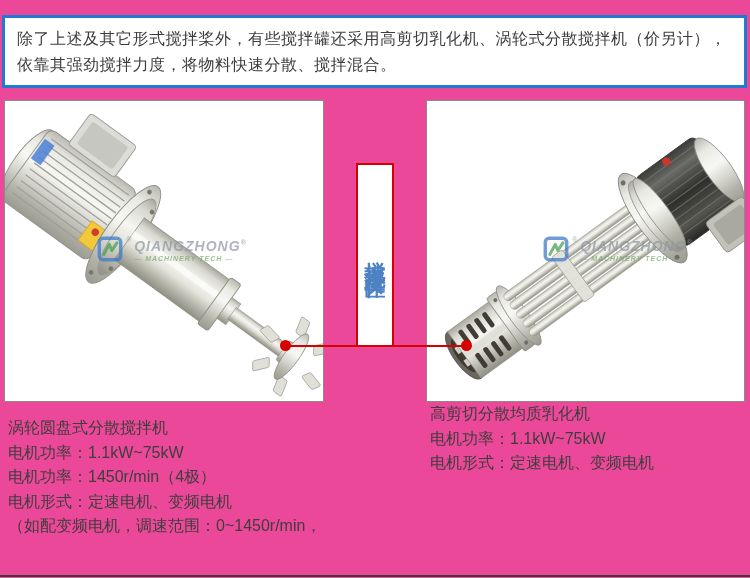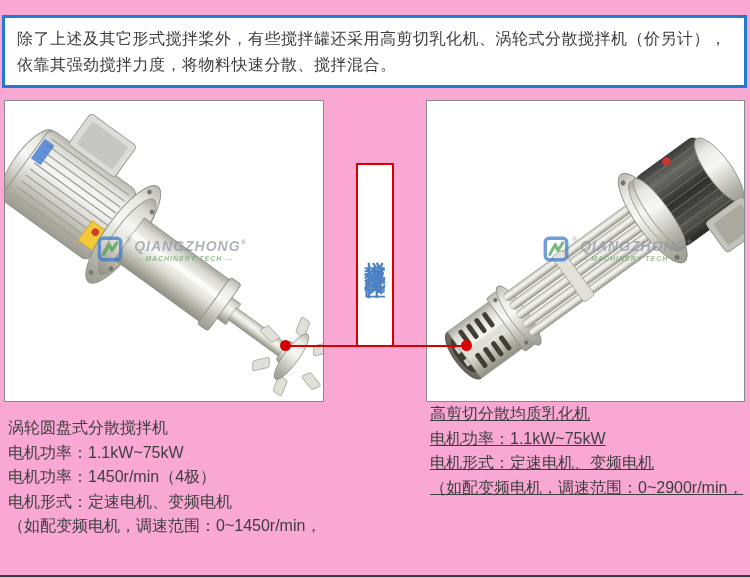--- a/index.html
+++ b/index.html
@@ -1,17 +1,17 @@
 <!DOCTYPE html>
 <html><head>
 <meta charset="utf-8">
 <style>
   * { margin:0; padding:0; box-sizing:border-box; }
   body { font-family:"Liberation Sans", sans-serif; background:#fff; }
-  .page { position:relative; width:750px; height:578px; background:#f9a8d4; overflow:hidden; }
+  .page { position:relative; width:750px; height:578px; background:#ec4899; overflow:hidden; }
 
   .intro-box {
     position:absolute; left:2px; top:15px; width:745px; height:73px;
     border:3px solid #1e7bd2; background:#fff;
     padding:8px 12px 0 12px;
     font-size:16px; line-height:26px; color:#3c3c3c; letter-spacing:0.5px;
   }
 
   .panel {
     position:absolute; top:100px; height:302px; background:#fff;
@@ -39,21 +39,21 @@
     border:2px solid #d60000; background:#fff; z-index:3;
     display:flex; align-items:center; justify-content:center;
   }
   .callout-text {
     writing-mode:vertical-rl; text-orientation:upright;
     font-size:21px; font-weight:bold; color:#4d82c4; letter-spacing:3px;
   }
 
   .specs { position:absolute; font-size:16px; line-height:24.5px; color:#3e3e3e; z-index:1; }
   .specs-left  { left:8px;   top:416px; }
-  .specs-right { left:430px; top:402px;text-decoration:underline; }
+  .specs-right { left:430px; top:402px; }
 
   .bottom-rule { position:absolute; left:0; bottom:1px; width:750px; height:2px; background:#3d3d3d; }
 </style>
 </head>
 <body>
 
 <div class="page">
 
   <div class="intro-box">
     <span>除了上述及其它形式搅拌桨外，有些搅拌罐还采用高剪切乳化机、涡轮式分散搅拌机（价另计），依靠其强劲搅拌力度，将物料快速分散、搅拌混合。</span>
@@ -255,17 +255,16 @@
     <div>电机功率：1.1kW~75kW</div>
     <div>电机功率：1450r/min（4极）</div>
     <div>电机形式：定速电机、变频电机</div>
     <div>（如配变频电机，调速范围：0~1450r/min，</div>
   </div>
 
   <div class="specs specs-right">
     <div>高剪切分散均质乳化机</div>
     <div>电机功率：1.1kW~75kW</div>
     <div>电机形式：定速电机、变频电机</div>
-    <div>（如配变频电机，调速范围：0~2900r/min，</div>
   </div>
 
   <div class="bottom-rule"></div>
 </div>
 
 </body></html>

